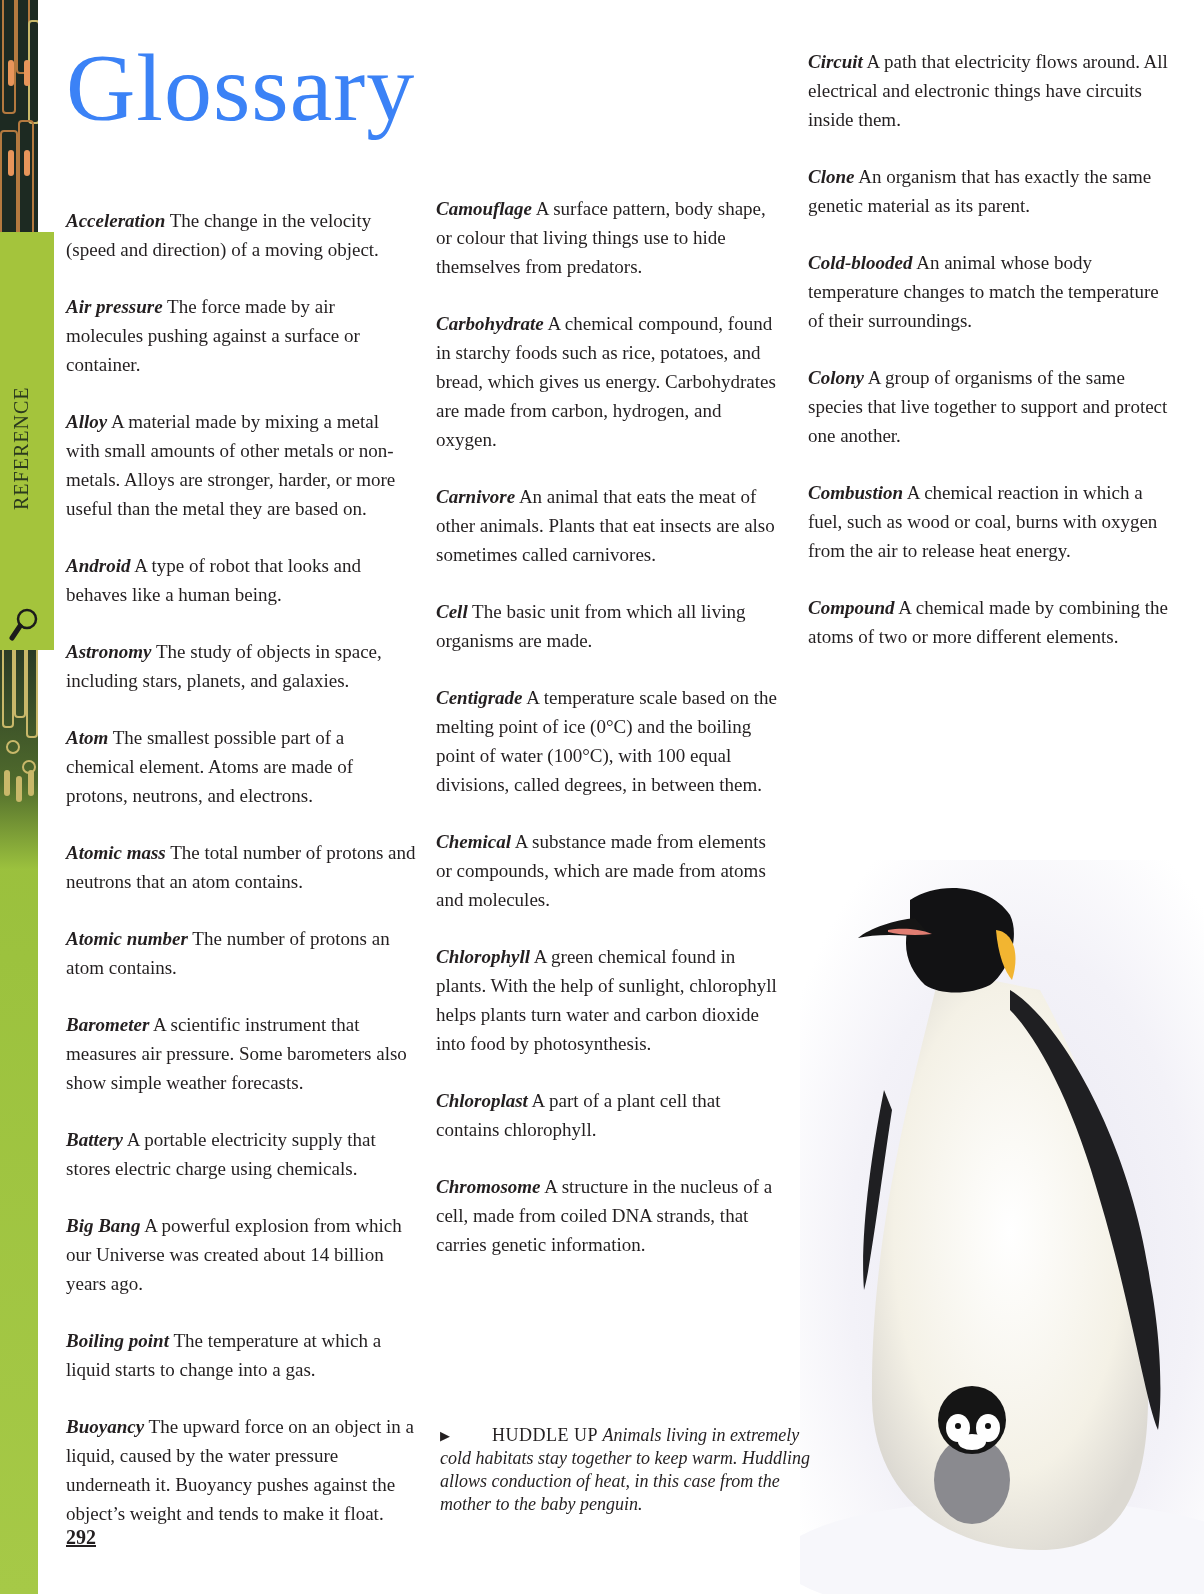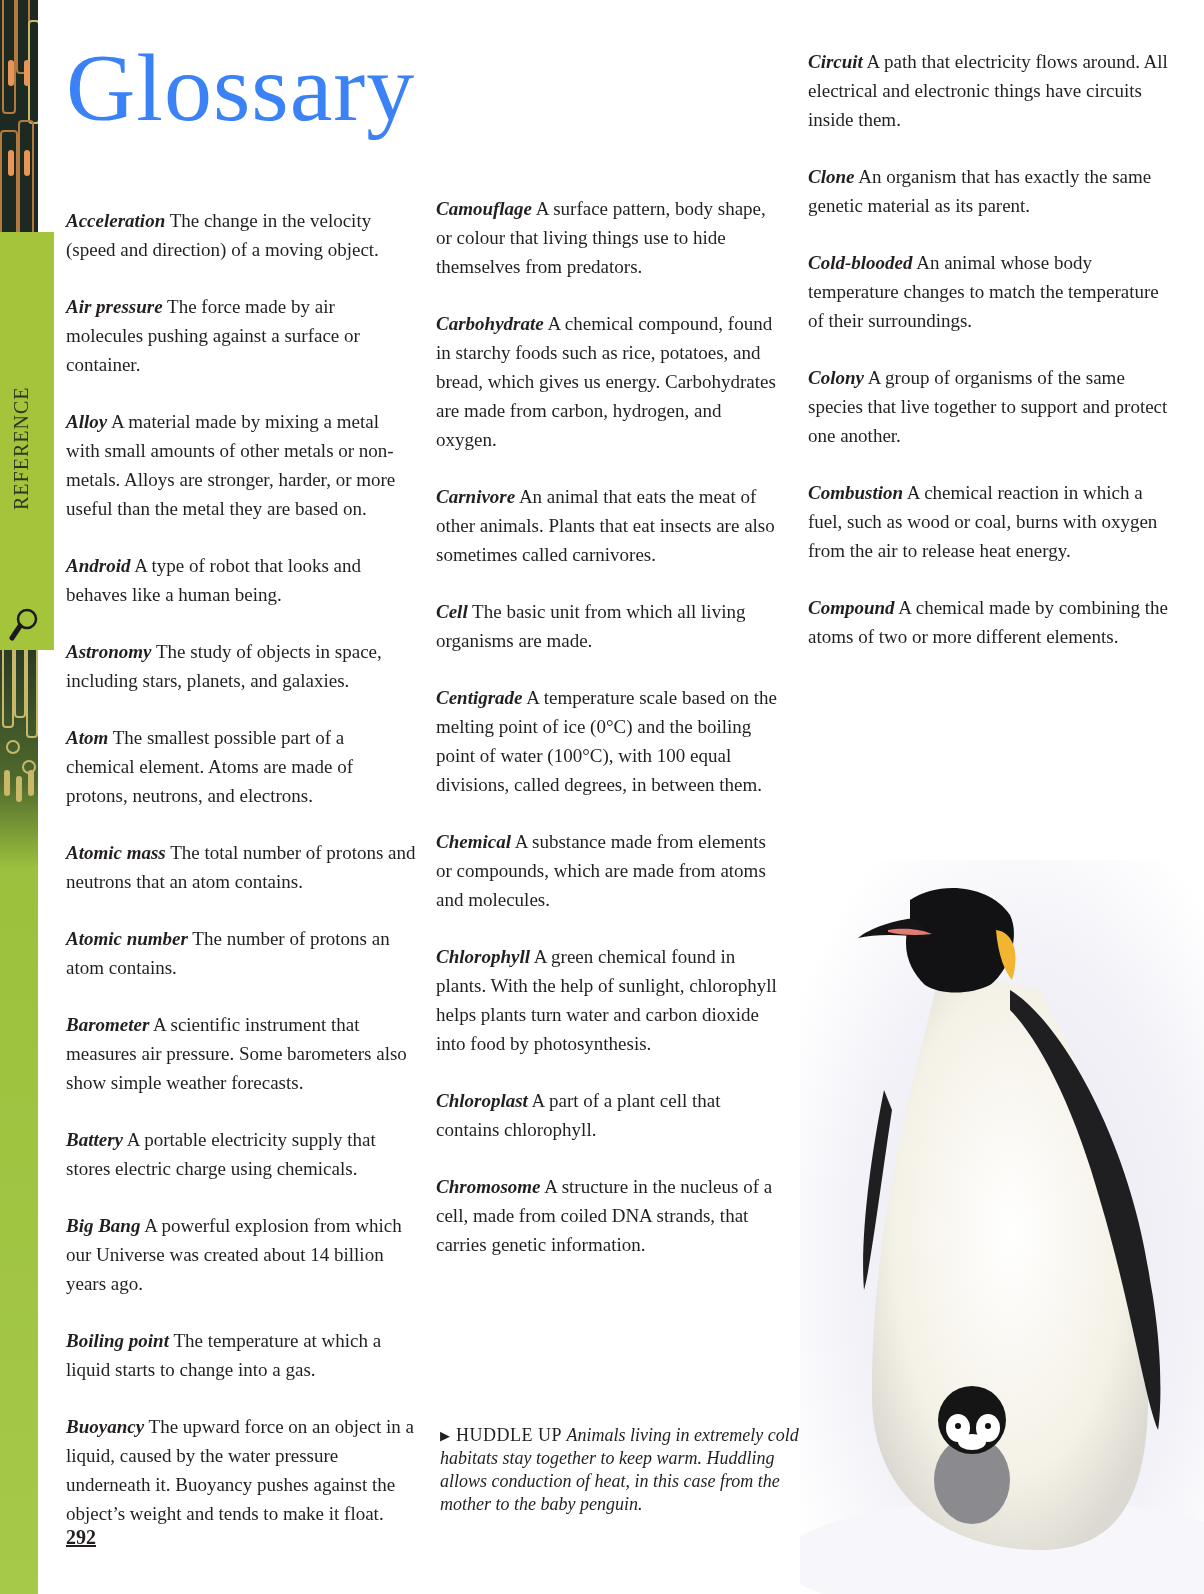--- a/index.html
+++ b/index.html
@@ -34,21 +34,21 @@
   #col1 { left: 66px; top: 206px; width: 350px; }
   #col2 { left: 436px; top: 194px; width: 345px; }
   #col3 { left: 808px; top: 47px; width: 360px; }
 
   .page-num { position: absolute; left: 66px; top: 1526px; font-size: 20px; font-weight: bold; text-decoration: underline; }
 
   .photo { position: absolute; left: 800px; top: 860px; width: 404px; height: 734px;
     background: radial-gradient(ellipse at 55% 55%, #e9e8f2 0%, #f3f2f8 55%, #ffffff 85%); }
   .caption { position: absolute; left: 440px; top: 1424px; width: 370px;
     font-size: 18px; line-height: 23px; }
-  .caption .head { font-style: normal; letter-spacing: 0.5px; }
+  .caption .head { font-style: normal; letter-spacing: 0.5px; margin-left: 36px; }
   .caption .body { font-style: italic; }
   .tri { font-size: 13px; vertical-align: 1px; margin-right: 6px; }
 </style>
 </head>
 <body>
 
 <div class="strip"></div>
 <div class="circuit-top">
   <div class="trace" style="left:2px;top:-10px;width:10px;height:120px;"></div>
   <div class="trace" style="left:16px;top:-10px;width:10px;height:80px;"></div>

